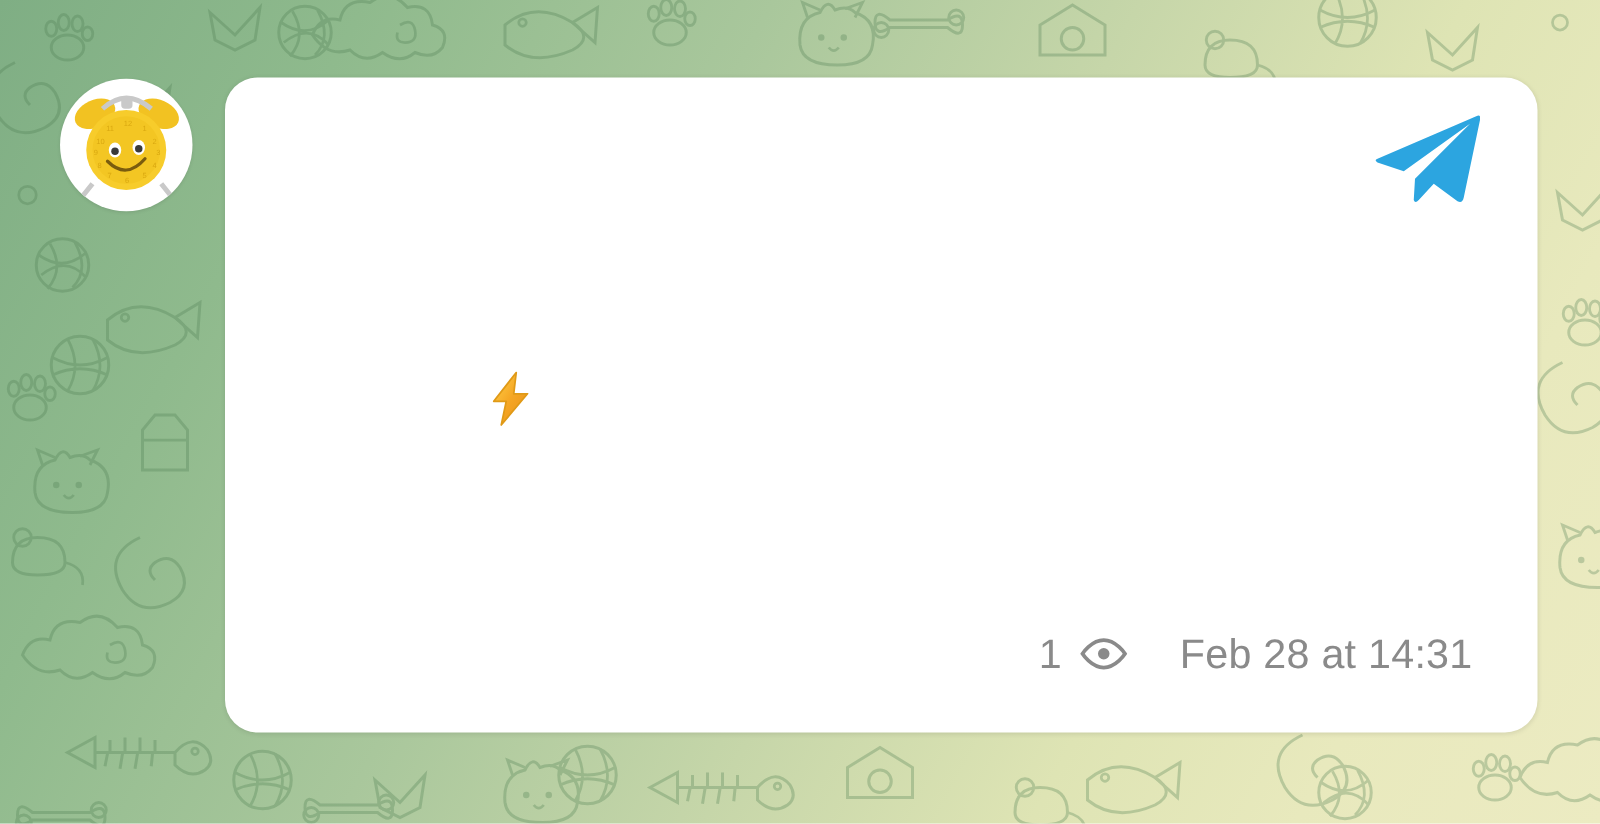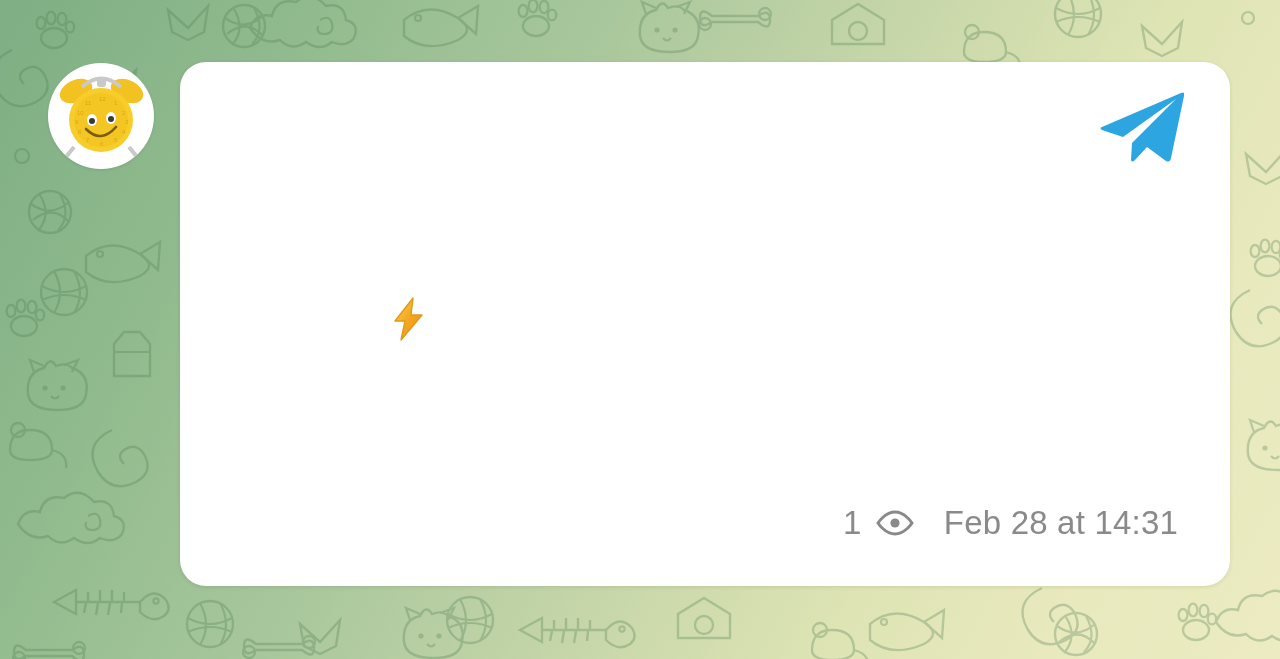--- a/index.html
+++ b/index.html
@@ -107,20 +107,21 @@
 
   #eye-icon {
     width: 38px;
     height: 26px;
     margin-right: 30px;
     display: inline-block;
   }
 
   #timestamp {
     letter-spacing: 0.2px;
+    margin-left: 12px;
   }
 </style>
 </head>
 <body>
 
 <div id="screen">
 
   <svg id="doodles" viewBox="0 0 1280 659" xmlns="http://www.w3.org/2000/svg">
     <defs>
       <g id="d-fishbone">

